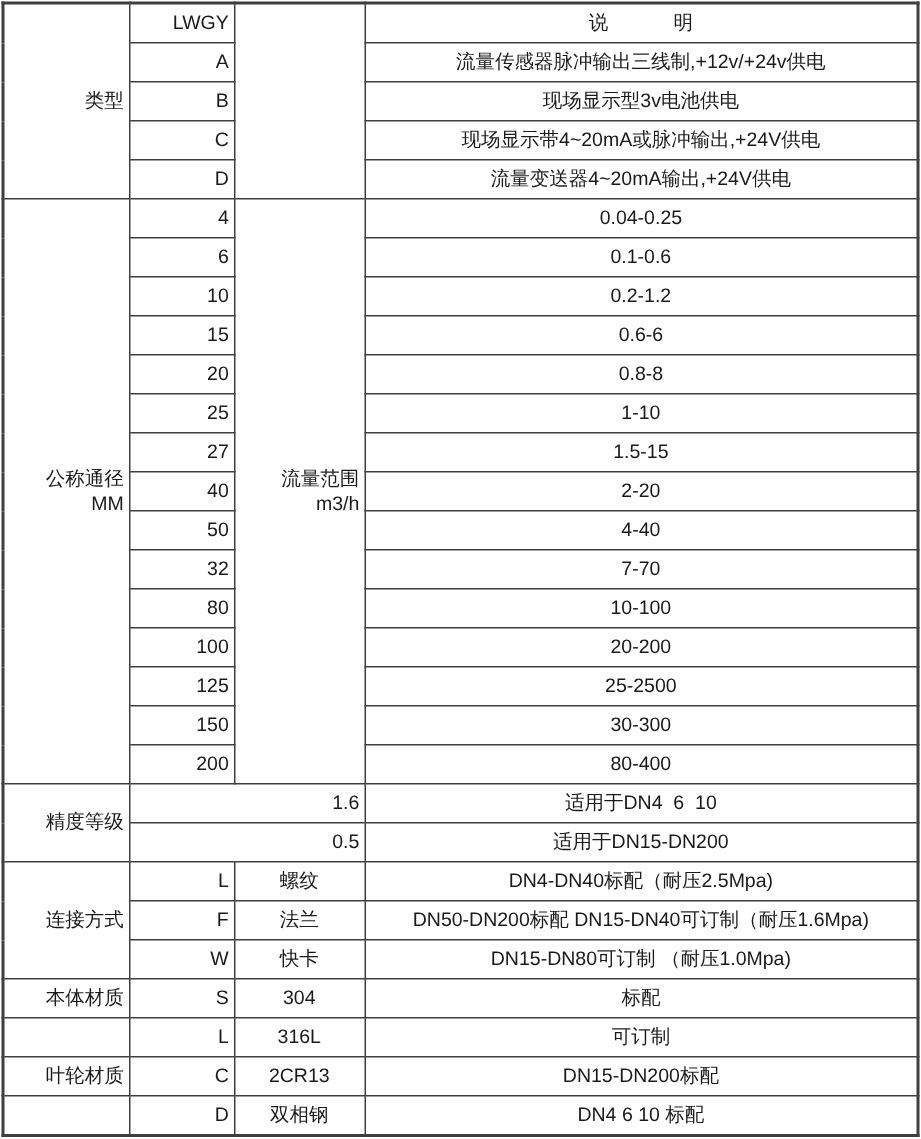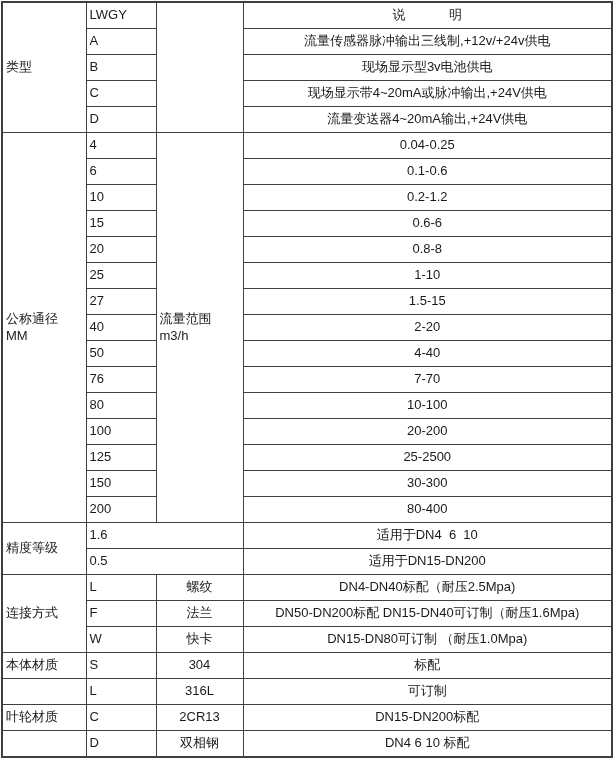--- a/index.html
+++ b/index.html
@@ -23,21 +23,21 @@
     font-size: 13px;
     color: #1a1a1a;
     height: 25px;
     padding: 0 3px;
     vertical-align: middle;
     white-space: pre-wrap;
     overflow: hidden;
     line-height: 1.25;
     background: #ffffff;
   }
-  td.center { text-align: left; }
+  td.center { text-align: right; }
   td.left   { text-align: center; }
   col.c1 { width: 84px; }
   col.c2 { width: 70px; }
   col.c3 { width: 87px; }
   col.c4 { width: 369px; }
 </style>
 </head>
 <body>
 
 <div class="spec-wrap">
@@ -107,21 +107,21 @@
       </tr>
       <tr>
         <td class="center">40</td>
         <td class="left">2-20</td>
       </tr>
       <tr>
         <td class="center">50</td>
         <td class="left">4-40</td>
       </tr>
       <tr>
-        <td class="center">76</td>
+        <td class="center">32</td>
         <td class="left">7-70</td>
       </tr>
       <tr>
         <td class="center">80</td>
         <td class="left">10-100</td>
       </tr>
       <tr>
         <td class="center">100</td>
         <td class="left">20-200</td>
       </tr>

